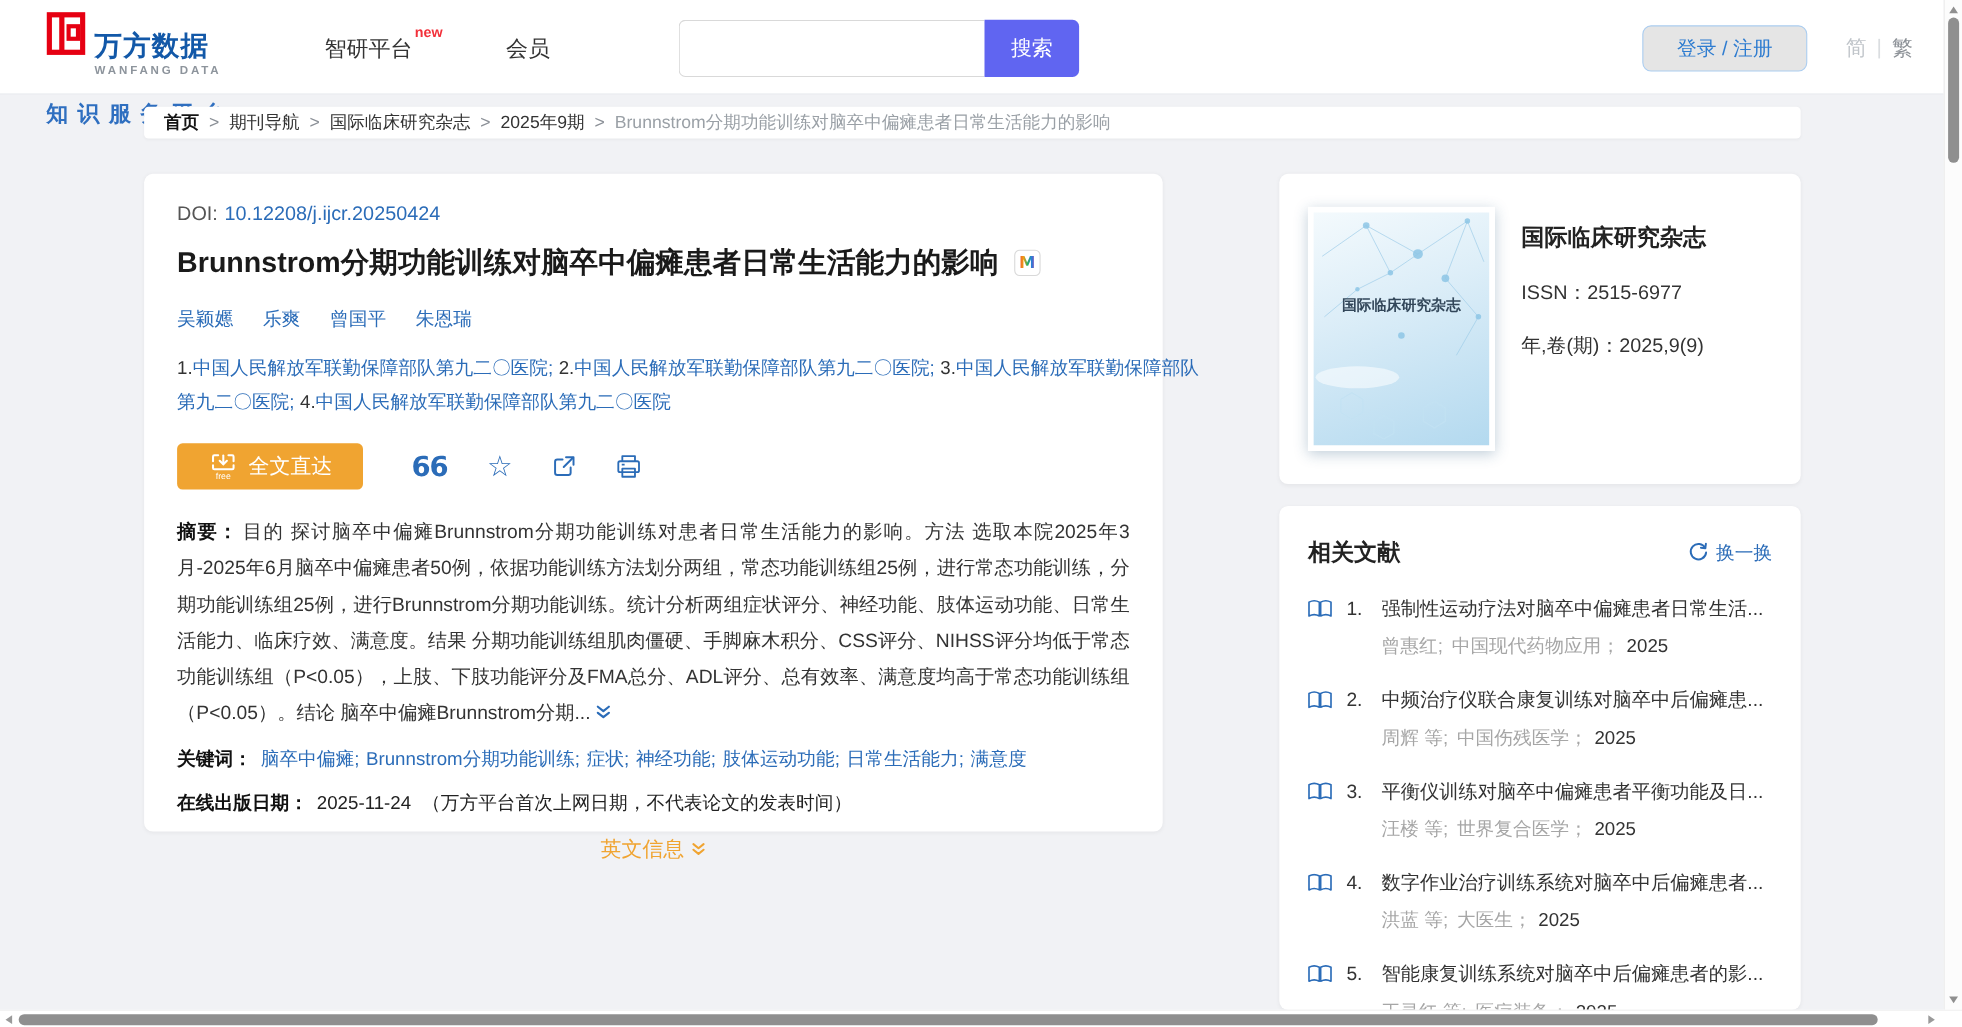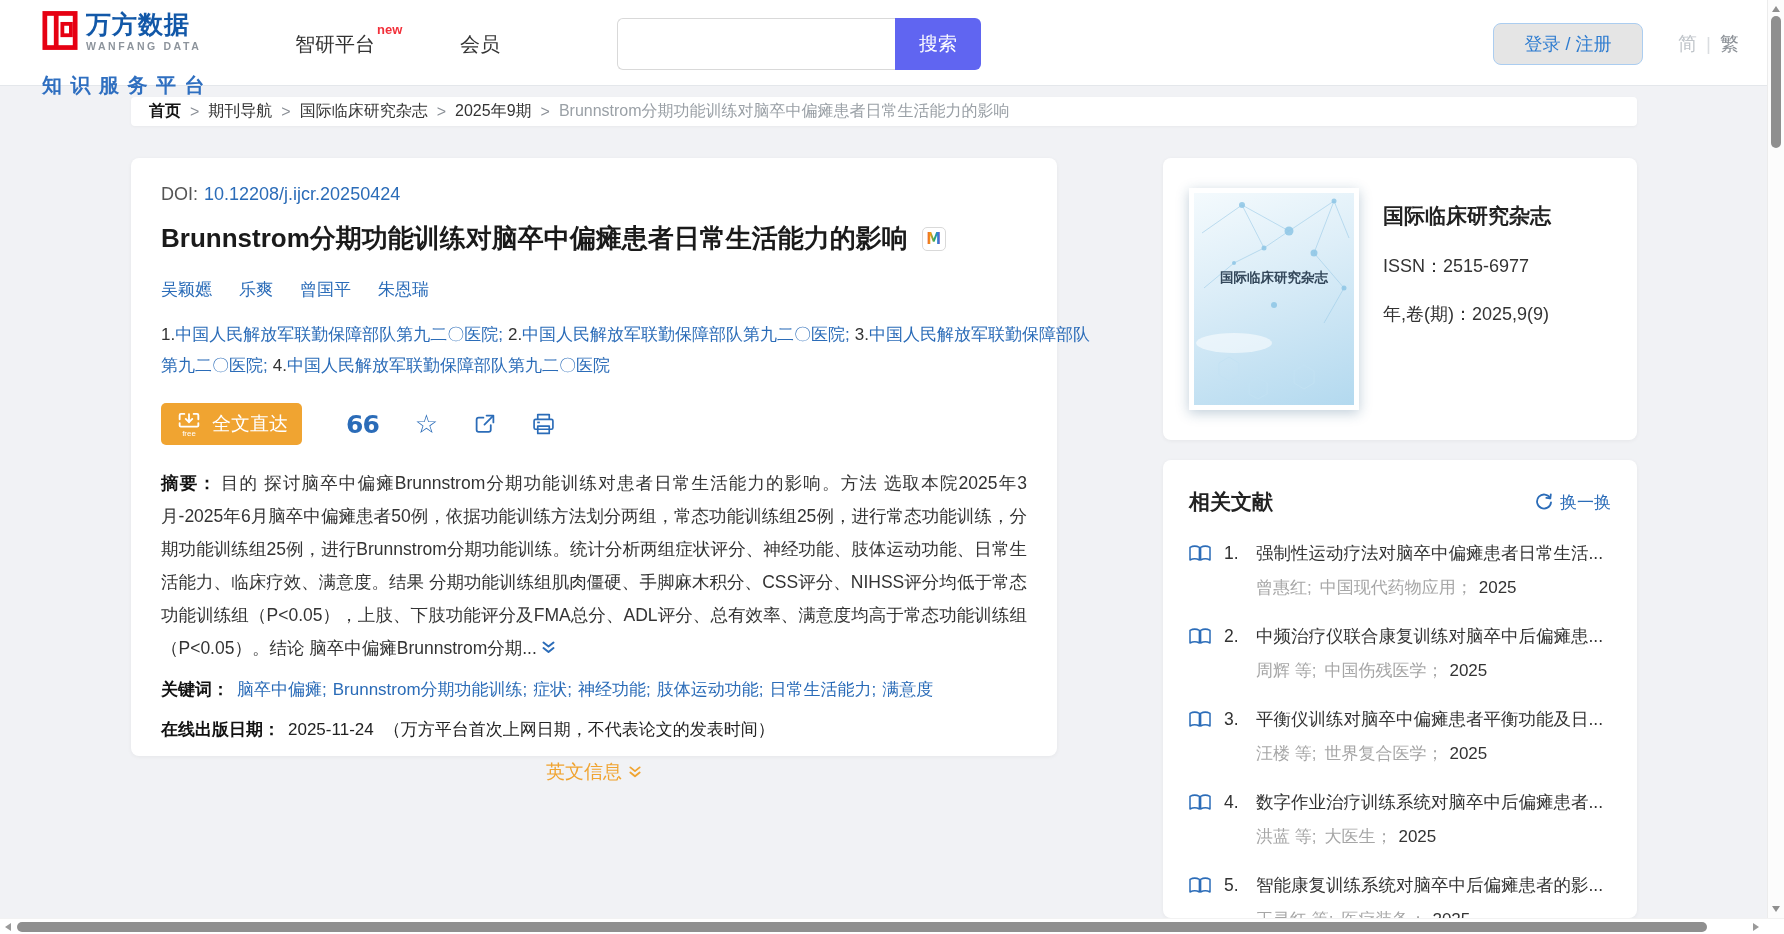--- a/index.html
+++ b/index.html
@@ -7,21 +7,21 @@
   .viewport {
     position:relative; width:1784px; height:934px; overflow:hidden;
     background:#f1f2f5; font-family:"Liberation Sans", sans-serif;
   }
   a { text-decoration:none; cursor:pointer; }
 
   
   .site-header { position:absolute; left:0; top:0; width:1767px; height:86px; background:#fff; border-bottom:1px solid #e4e7eb; }
   .brand { position:absolute; left:42px; top:10px; cursor:pointer; }
   .brand-row { display:flex; gap:8px; align-items:flex-start; }
-  .brand-cn { font-size:25px; font-weight:bold; color:#1258a8; line-height:1.05; letter-spacing:1px; margin-top:1px; }
+  .brand-cn { font-size:25px; font-weight:bold; color:#1258a8; line-height:1.05; letter-spacing:1px; margin-top:19px; }
   .brand-en { font-size:10.5px; font-weight:bold; color:#8d949c; letter-spacing:2.6px; margin-top:3px; }
   .brand-tagline { font-size:20px; color:#2f6fc0; font-weight:bold; letter-spacing:8.5px; margin-top:20px; }
   .nav-item { position:absolute; top:31px; font-size:20px; color:#333; }
   .nav-item.n1 { left:295px; }
   .nav-item.n2 { left:460px; }
   .new-badge { color:#f2303a; font-size:13px; position:relative; top:-9px; margin-left:2px; font-weight:bold; }
   .searchbar { position:absolute; left:617px; top:18px; height:52px; display:flex; }
   .search-input { width:278px; height:52px; border:1px solid #d9d9d9; border-right:none; border-radius:6px 0 0 6px; padding:0 12px; font-size:17px; outline:none; background:#fff; }
   .search-btn { width:86px; height:52px; background:#6065f1; color:#fff; font-size:19px; border:none; border-radius:0 6px 6px 0; cursor:pointer; font-family:inherit; }
   .login-btn { position:absolute; left:1493px; top:23px; width:150px; height:42px; background:#e5e5e5; border:1px solid #abcdf0; border-radius:8px; color:#2e7cd0; font-size:18px; cursor:pointer; font-family:inherit; }
@@ -46,21 +46,21 @@
   .m-badge i { font-style:normal; font-weight:800; font-size:15px; font-family:"DejaVu Sans",sans-serif;
     background:linear-gradient(90deg,#e74c3c 0%,#f39c12 30%,#27ae60 55%,#2980d9 78%,#8e44ad 100%);
     -webkit-background-clip:text; background-clip:text; color:transparent; }
   .authors { margin-top:22px; display:flex; gap:27px; font-size:17px; }
   .authors a { color:#2b6cb8; }
   .affils { margin-top:18px; font-size:17px; line-height:31px; color:#333; width:935px; }
   .affil-num { color:#333; }
   .affil-link { color:#2b6cb8; }
   .affil-sep { color:#2b6cb8; margin-right:5px; }
   .actions { margin-top:22px; display:flex; align-items:center; }
-  .fulltext-btn { height:42px; padding:0 14px; display:flex; align-items:center; gap:9px; background:#f0a431; border:none; border-radius:5px; color:#fff; font-size:19px; cursor:pointer; font-family:inherit; }
+  .fulltext-btn { height:42px; padding:0 28px; display:flex; align-items:center; gap:9px; background:#f0a431; border:none; border-radius:5px; color:#fff; font-size:19px; cursor:pointer; font-family:inherit; }
   .act-icon { margin-left:36px; color:#2b6cb8; cursor:pointer; display:inline-flex; align-items:center; }
   .act-quote { font-weight:800; font-size:25px; letter-spacing:-1px; margin-left:44px; font-family:"DejaVu Sans",sans-serif; }
   .act-star { font-size:26px; line-height:1; }
   .abstract { margin-top:22px; font-size:17.5px; line-height:33px; color:#333; text-align:justify; }
   .abs-label { color:#111; margin-right:4px; }
   .expand-ic { display:inline-block; margin-left:4px; vertical-align:-1px; cursor:pointer; }
   .keywords { margin-top:9px; font-size:17px; line-height:30px; }
   .kw-label { color:#111; font-weight:bold; margin-right:8px; }
   .kw-link { color:#2b6cb8; }
   .kw-sep { color:#2b6cb8; margin-right:6px; }

